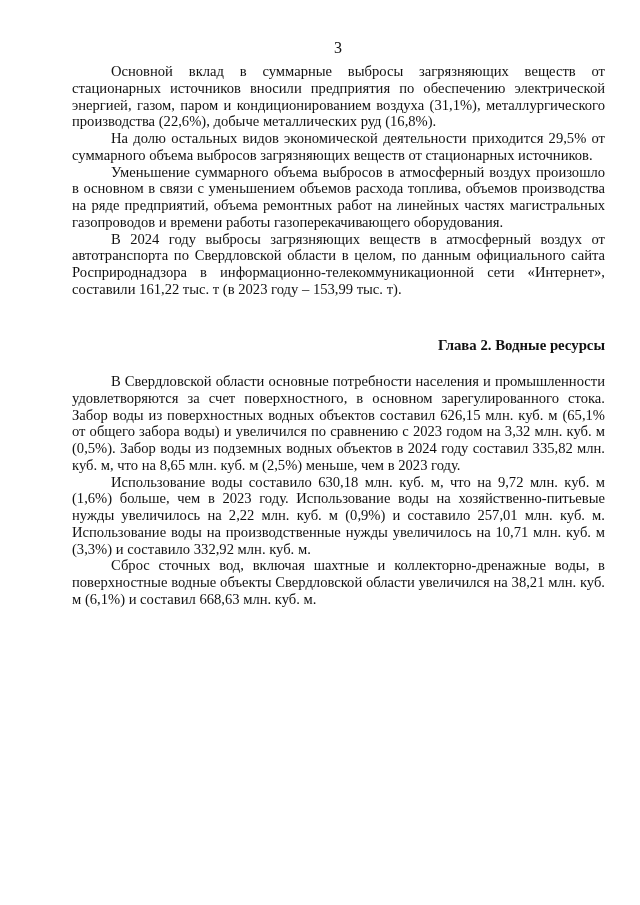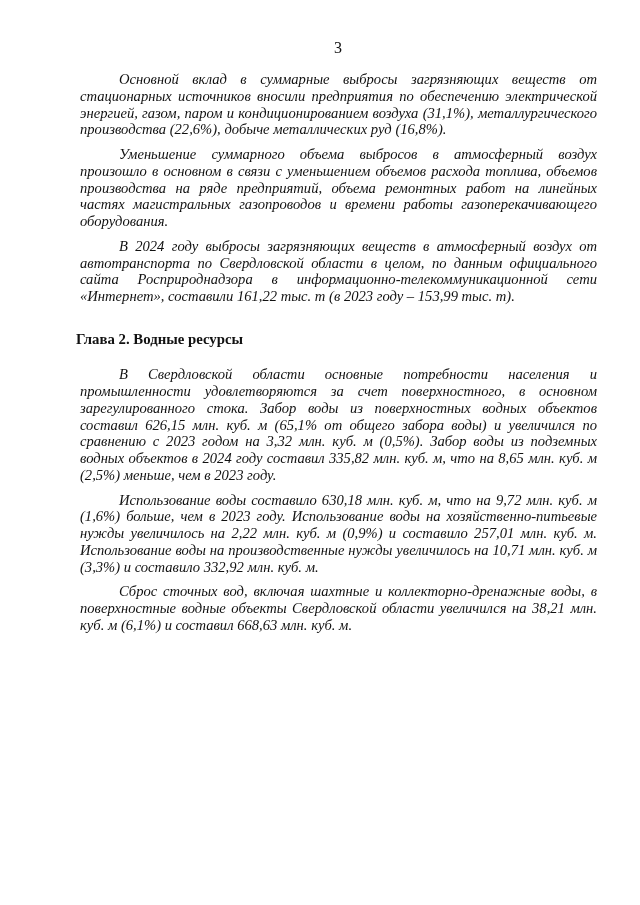--- a/index.html
+++ b/index.html
@@ -10,38 +10,39 @@
   }
   .page-number {
     position: absolute; top: 39px; left: 0; width: 100%; text-align: center;
     font-size: 16px; line-height: 18px; padding-left: 36px; box-sizing: border-box;
   }
   .content {
     position: absolute; left: 72px; top: 63px; width: 533px;
     font-size: 14.6px; line-height: 16.75px;
   }
   .content p {
-    margin: 8px; text-align: justify; text-indent: 39px;
-    text-align-last: left; hyphens: none; font-style: italic;
+    margin: 0; text-align: justify; text-indent: 39px;
+    text-align-last: left; hyphens: none;
   }
   .chapter-title {
-    margin: 1px 0 19px 0; text-align: left; font-weight: bold;
+    margin: 23px 0 19px 0; text-align: right; font-weight: bold;
     font-size: 14.8px; line-height: 16.75px; text-indent: 0;
     padding-left: 4px;
   }
   .gap { height: 16.75px; }
 </style>
 </head>
 <body>
 
 <div class="page">
   <div class="page-number">3</div>
 
   <div class="content">
     <p>Основной вклад в суммарные выбросы загрязняющих веществ от стационарных источников вносили предприятия по обеспечению электрической энергией, газом, паром и кондиционированием воздуха (31,1%), металлургического производства (22,6%), добыче металлических руд (16,8%).</p>
+    <p>На долю остальных видов экономической деятельности приходится 29,5% от суммарного объема выбросов загрязняющих веществ от стационарных источников.</p>
     <p>Уменьшение суммарного объема выбросов в атмосферный воздух произошло в основном в связи с уменьшением объемов расхода топлива, объемов производства на ряде предприятий, объема ремонтных работ на линейных частях магистральных газопроводов и времени работы газоперекачивающего оборудования.</p>
     <p>В 2024 году выбросы загрязняющих веществ в атмосферный воздух от автотранспорта по Свердловской области в целом, по данным официального сайта Росприроднадзора в информационно-телекоммуникационной сети «Интернет», составили 161,22 тыс. т (в 2023 году – 153,99 тыс. т).</p>
 
     <div class="gap"></div>
     <div class="chapter-title">Глава 2. Водные ресурсы</div>
 
     <p>В Свердловской области основные потребности населения и промышленности удовлетворяются за счет поверхностного, в основном зарегулированного стока. Забор воды из поверхностных водных объектов составил 626,15 млн. куб. м (65,1% от общего забора воды) и увеличился по сравнению с 2023 годом на 3,32 млн. куб. м (0,5%). Забор воды из подземных водных объектов в 2024 году составил 335,82 млн. куб. м, что на 8,65 млн. куб. м (2,5%) меньше, чем в 2023 году.</p>
     <p>Использование воды составило 630,18 млн. куб. м, что на 9,72 млн. куб. м (1,6%) больше, чем в 2023 году. Использование воды на хозяйственно-питьевые нужды увеличилось на 2,22 млн. куб. м (0,9%) и составило 257,01 млн. куб. м. Использование воды на производственные нужды увеличилось на 10,71 млн. куб. м (3,3%) и составило 332,92 млн. куб. м.</p>
     <p>Сброс сточных вод, включая шахтные и коллекторно-дренажные воды, в поверхностные водные объекты Свердловской области увеличился на 38,21 млн. куб. м (6,1%) и составил 668,63 млн. куб. м.</p>
   </div>

